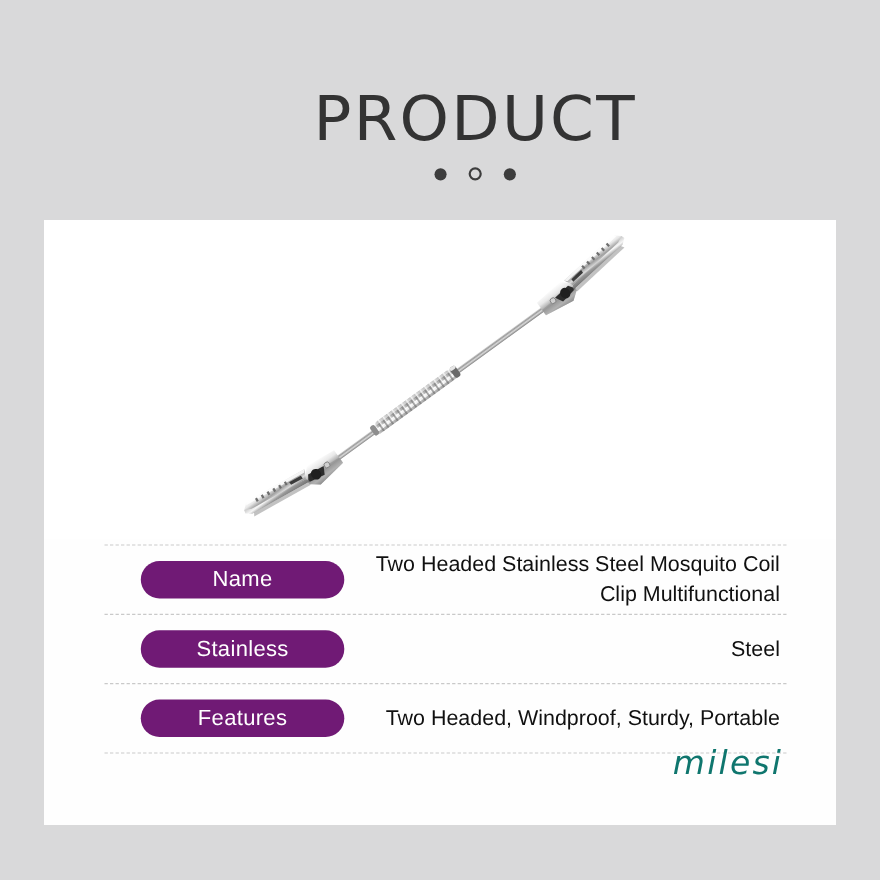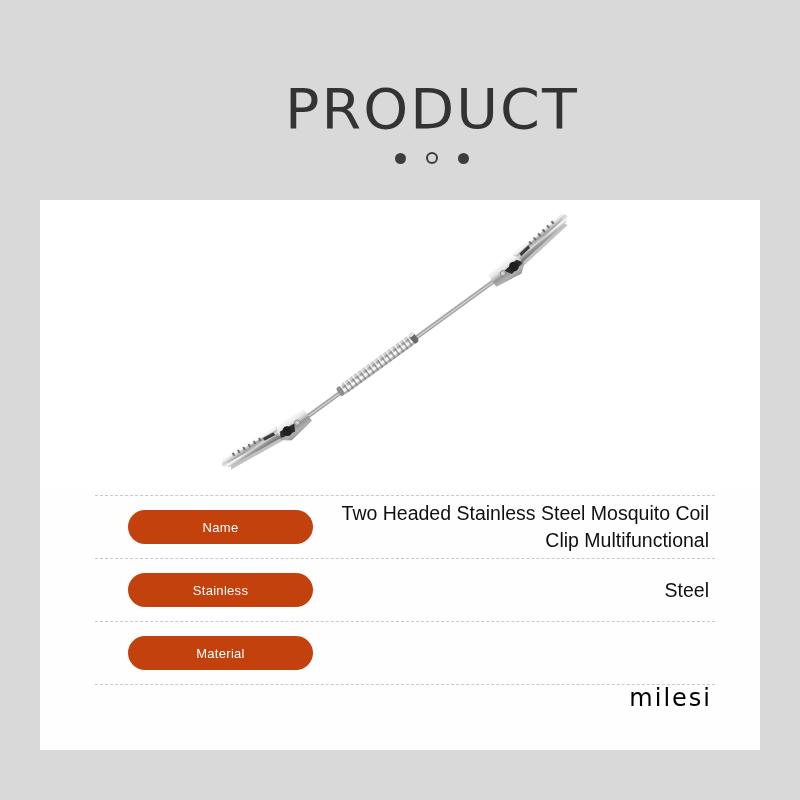--- a/index.html
+++ b/index.html
@@ -102,24 +102,24 @@
     min-height: 62px;
     border-bottom: 1px dashed #c9c9c9;
   }
   .spec-row:first-child {
     border-top: 1px dashed #c9c9c9;
   }
   .pill {
     flex: 0 0 auto;
     width: 185px;
     height: 34px;
-    background: #c2410c;
+    background: #701a75;
     border-radius: 17px;
     color: #ffffff;
-    font-size: 13px;
+    font-size: 20px;
     display: flex;
     align-items: center;
     justify-content: center;
     margin-left: 33px;
     letter-spacing: 0.3px;
   }
   .value {
     flex: 1 1 auto;
     color: #101010;
     font-size: 19.5px;
@@ -127,26 +127,27 @@
     padding-left: 2px;
     padding-right: 6px;
     text-align: right;
   }
 
   
   .watermark {
     position: absolute;
     right: 48px;
     bottom: 38px;
-    font-size: 24px;
-    color: #000000;
+    font-size: 30px;
+    color: #0f766e;
     letter-spacing: 2px;
     font-family: "DejaVu Sans", sans-serif;
     pointer-events: none;
     user-select: none;
+    font-style: italic;
   }
 </style>
 </head>
 <body>
 
 <div class="header">
   <div class="title">
     <span class="title-line">PRODUCT</span>
     <span class="title-line">INFORMATION</span>
   </div>
@@ -269,20 +270,21 @@
       <div class="pill">Name</div>
       <div class="value">Two Headed Stainless Steel Mosquito Coil Clip Multifunctional</div>
     </div>
 
     <div class="spec-row">
       <div class="pill">Stainless</div>
       <div class="value">Steel</div>
     </div>
 
     <div class="spec-row">
-      <div class="pill">Material</div>
+      <div class="pill">Features</div>
+      <div class="value">Two Headed, Windproof, Sturdy, Portable</div>
     </div>
 
   </div>
 
   <div class="watermark">milesi</div>
 
 </div>
 
 </body></html>

